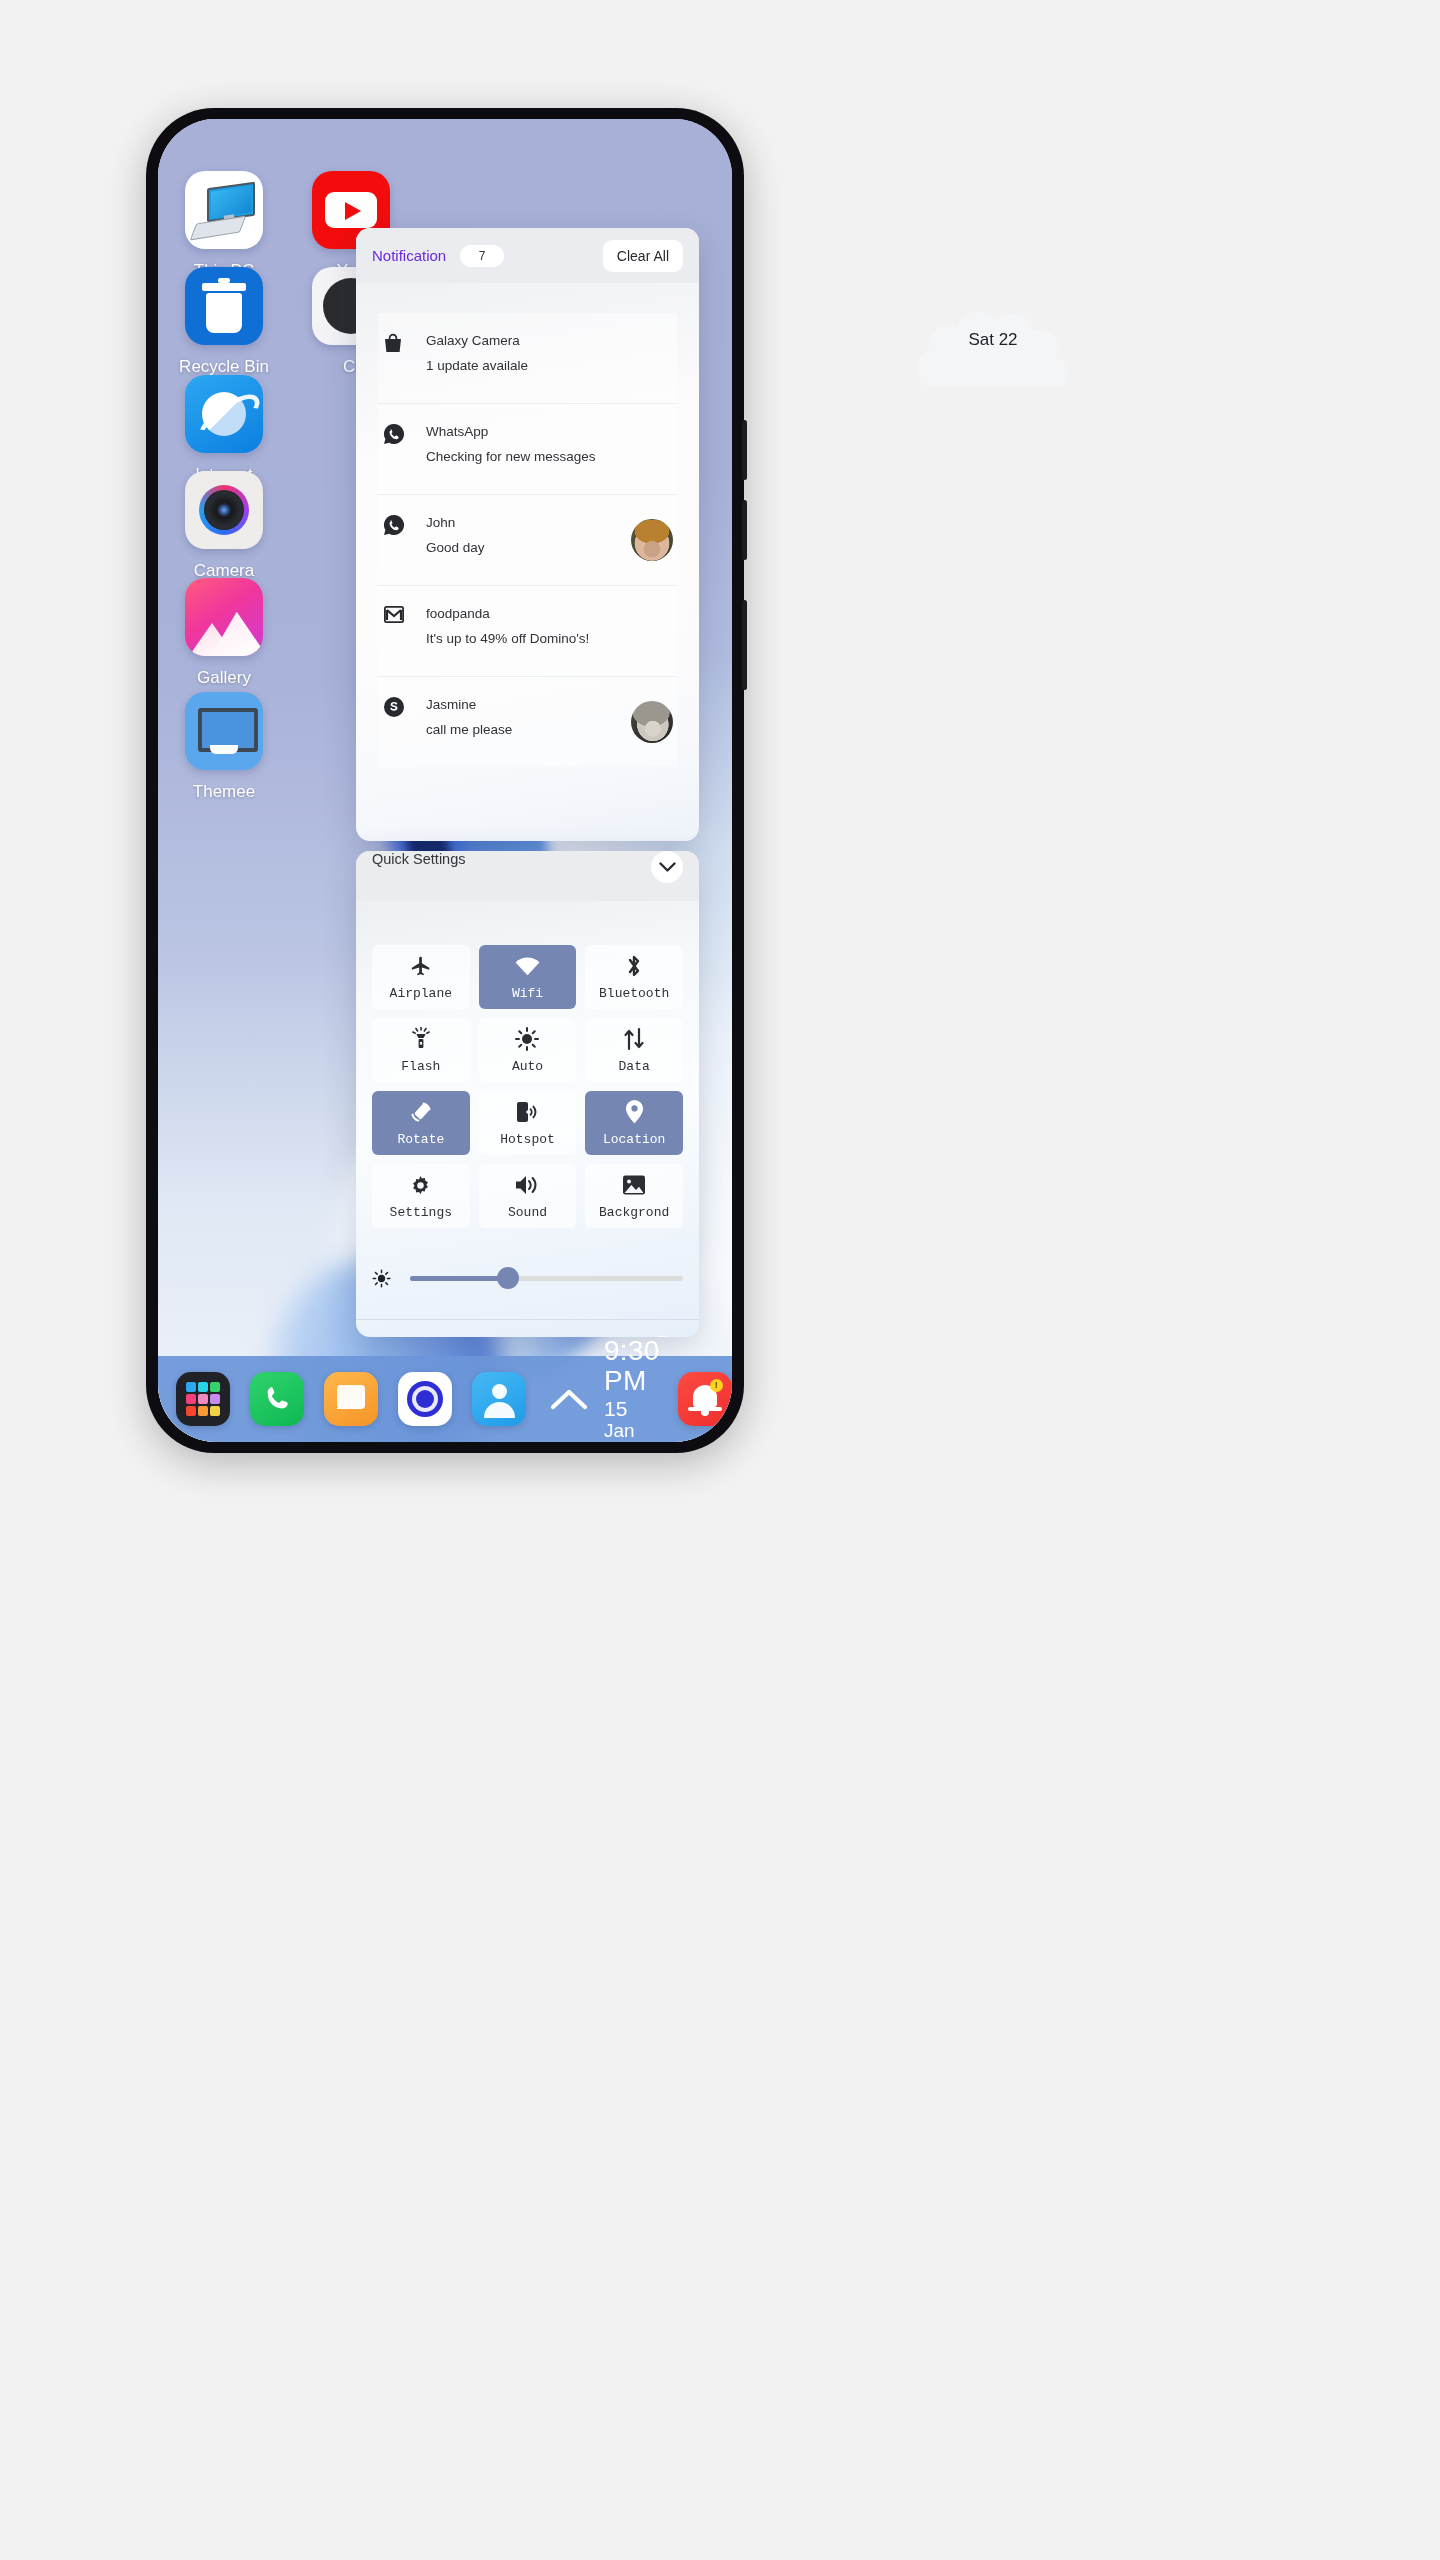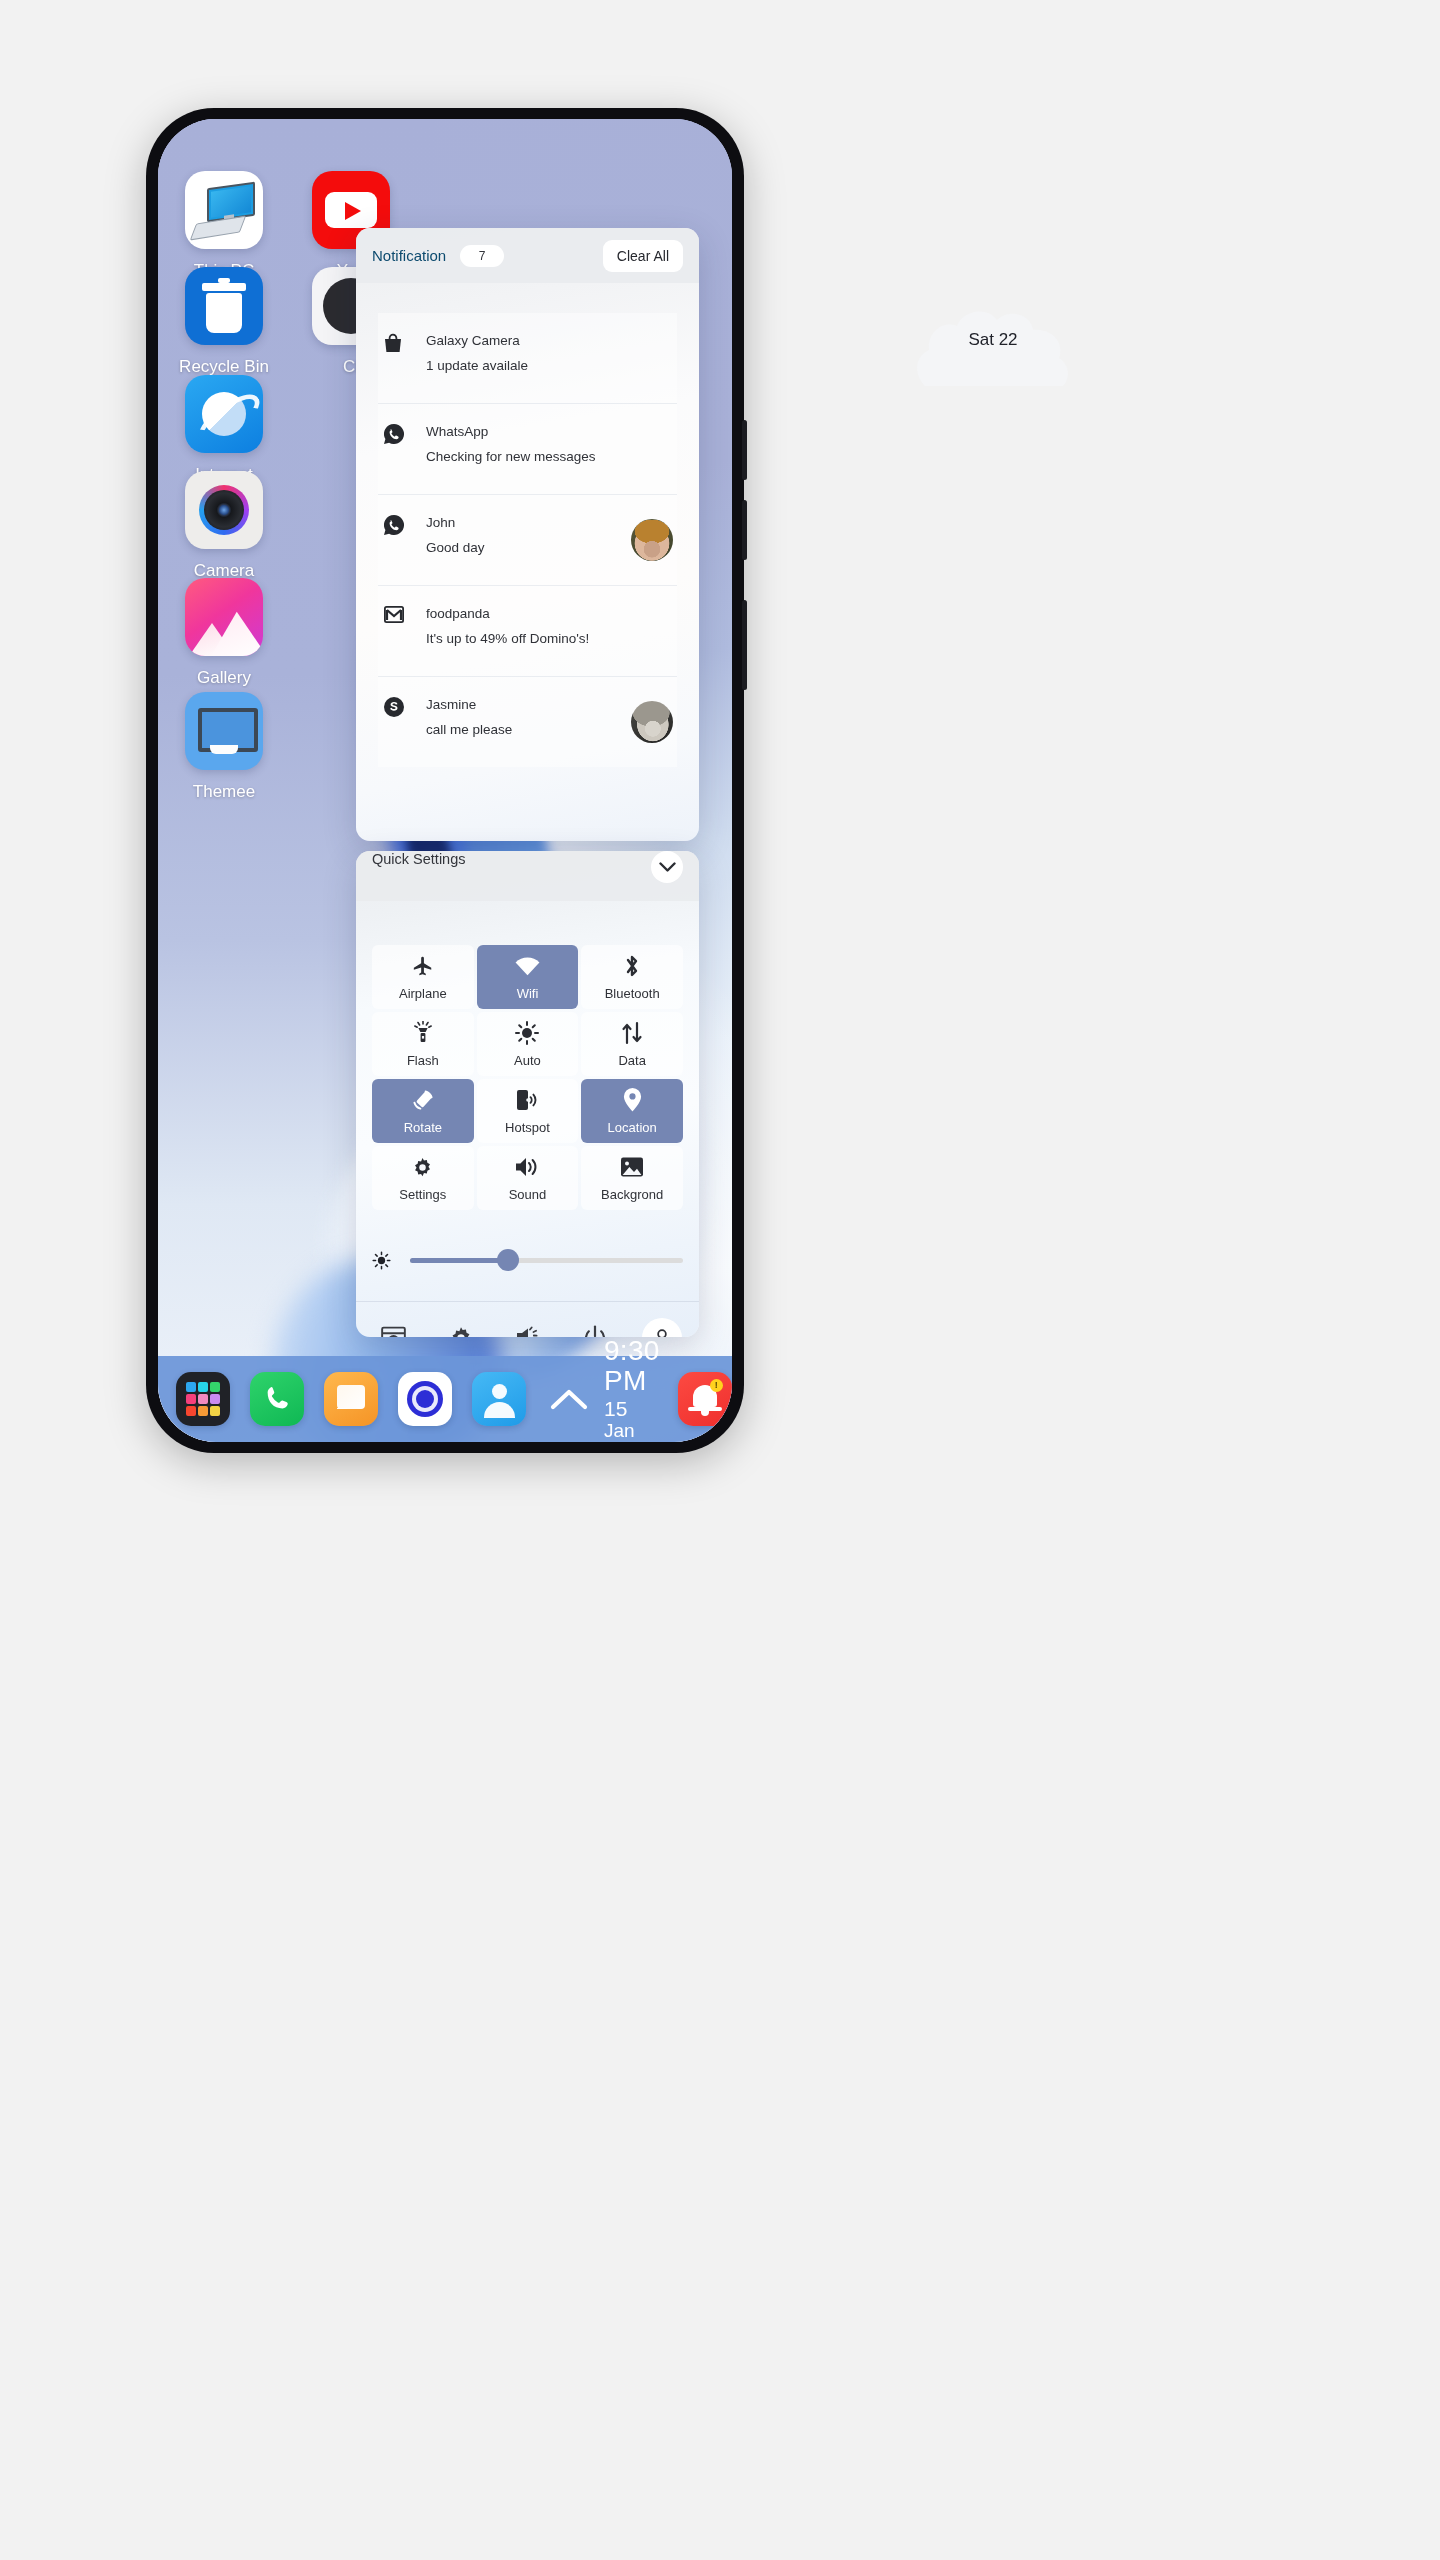--- a/index.html
+++ b/index.html
@@ -132,21 +132,21 @@
   #cloud-widget .ct{position:absolute;left:0;right:0;top:30px;text-align:center;
     font-size:17px;color:#20222a;font-weight:400;}
 
   
   #notification-panel{position:absolute;left:356px;top:228px;width:343px;height:613px;
     border-radius:14px;overflow:hidden;z-index:10;
     background:linear-gradient(170deg,#eceef0 0%,#f2f3f5 14%,#fbfbfc 34%,#fdfcfb 60%,#f7f9fc 84%,#eef3fa 100%);
     box-shadow:0 10px 34px rgba(30,40,80,.20);}
   #np-header{height:55px;display:flex;align-items:center;padding:0 16px;
     background:rgba(233,235,238,.95);}
-  #np-header .ttl{font-size:15px;color:#0c4a6e;}
+  #np-header .ttl{font-size:15px;color:#6d28d9;}
   #np-badge{margin-left:14px;min-width:30px;height:22px;border-radius:11px;background:#fff;
     display:flex;align-items:center;justify-content:center;font-size:12px;color:#33353b;padding:0 7px;}
   #clear-all{margin-left:auto;background:#fff;border:none;border-radius:9px;
     padding:8px 14px;font-size:14px;color:#26282e;font-family:inherit;cursor:pointer;}
   #np-list{padding:0 22px;margin-top:30px;}
   .notif{display:flex;align-items:flex-start;padding:18px 6px 20px 6px;position:relative;min-height:52px;
     background:rgba(255,255,255,.45);}
   .notif + .notif{border-top:1px solid rgba(170,180,200,.22);}
   .notif .nic{width:26px;flex:0 0 26px;padding-top:2px;color:#27292e;}
   .notif .ntx{flex:1;padding-left:16px;}
@@ -168,21 +168,21 @@
   
   #quick-settings{position:absolute;left:356px;top:851px;width:343px;height:486px;
     border-radius:14px;overflow:hidden;z-index:11;
     background:linear-gradient(172deg,#ebedef 0%,#eef1f4 12%,#f7fafd 30%,#fafcfe 56%,#eef4fb 82%,#e7eff9 100%);
     box-shadow:0 10px 34px rgba(30,40,80,.20);}
   #qs-header{height:50px;display:flex;align-items:flex-start;padding:0 16px;
     background:rgba(233,235,238,.92);}
   #qs-header .ttl{font-size:14.5px;color:#33353b;}
   #qs-collapse{margin-left:auto;width:32px;height:32px;border-radius:50%;background:#fff;
     display:flex;align-items:center;justify-content:center;cursor:pointer;}
-  #qs-grid{display:grid;grid-template-columns:repeat(3,1fr);gap:3px;padding:0 16px;margin-top:44px;}
+  #qs-grid{display:grid;grid-template-columns:repeat(3,1fr);gap:9px;padding:0 16px;margin-top:44px;font-family:Liberation Mono, monospace;}
   .tile{height:64px;border-radius:6px;background:rgba(255,255,255,.62);
     display:flex;flex-direction:column;align-items:center;justify-content:center;cursor:pointer;}
   .tile.on{background:#7586b3;text-align:right;}
   .tile .ticon{height:26px;display:flex;align-items:center;justify-content:center;color:#2b2d33;}
   .tile.on .ticon{color:#ffffff;}
   .tile .tlabel{margin-top:7px;font-size:13px;color:#303238;}
   .tile.on .tlabel{color:#ffffff;}
   #brightness-row{display:flex;align-items:center;padding:0 16px;margin-top:27px;height:46px;}
   #brightness-row .bic{width:28px;color:#202228;display:flex;align-items:center;}
   #brightness-track{position:relative;flex:1;height:5px;border-radius:3px;background:#dcdcdc;margin-left:10px;}

